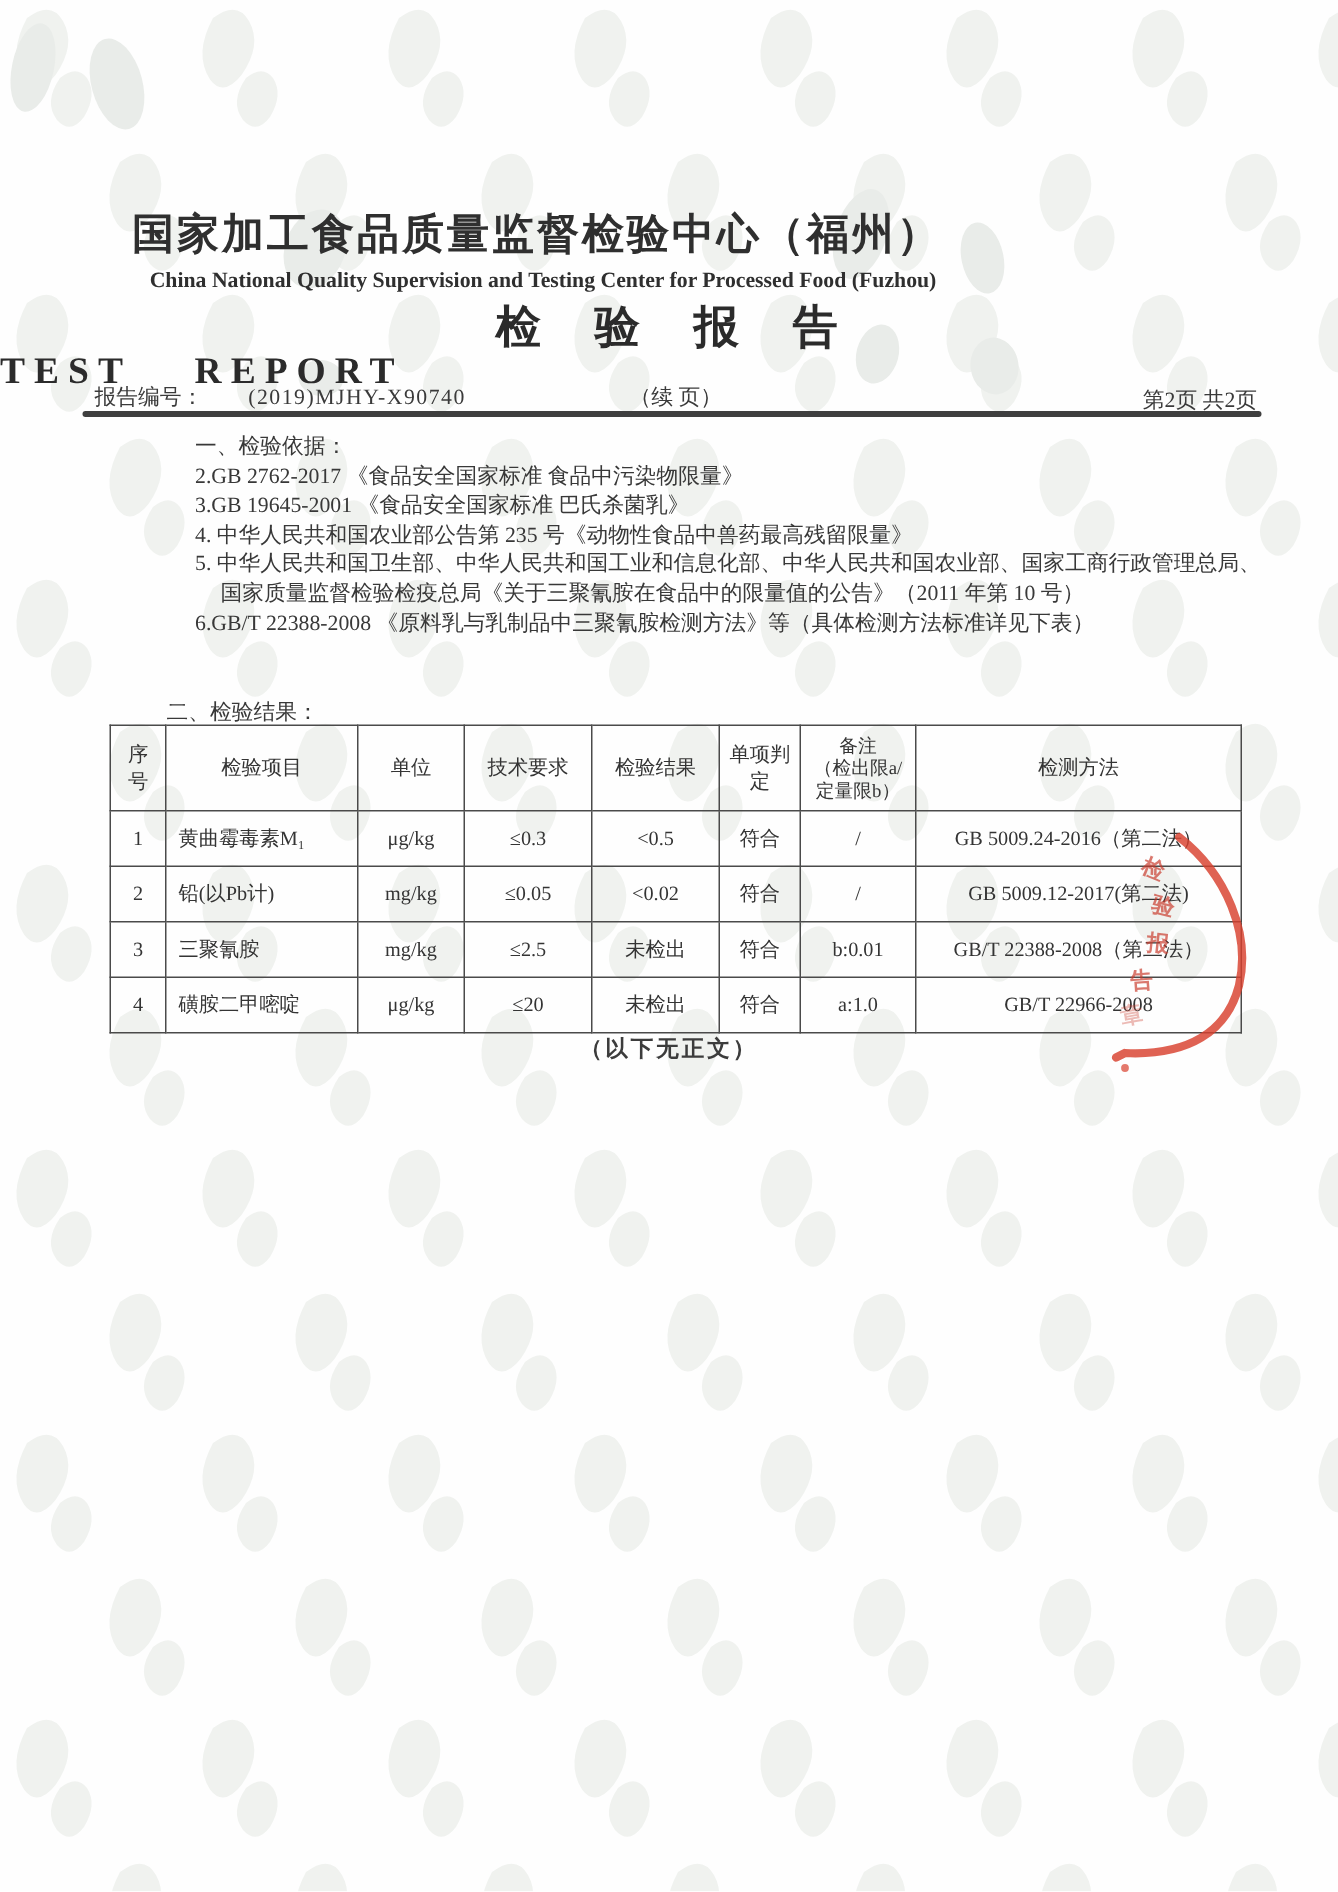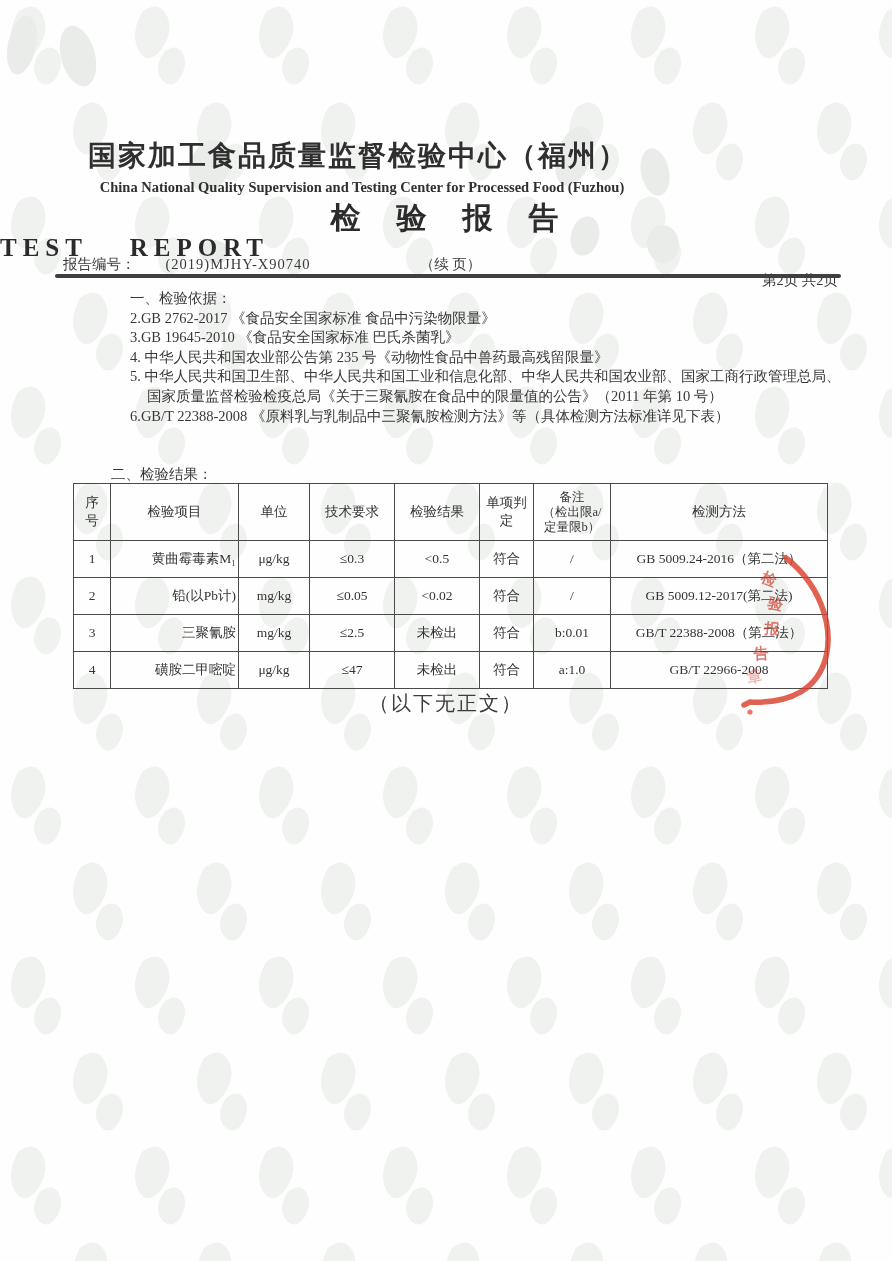--- a/index.html
+++ b/index.html
@@ -17,44 +17,44 @@
     font-size:14.5px;font-weight:bold;color:#2f2f2f;}
   .title-cn{position:absolute;top:198px;left:0;width:892px;text-align:center;
     font-size:30px;font-weight:bold;letter-spacing:3px;color:#2b2b2b;}
   .title-en{position:absolute;top:234px;left:0;width:752px;
     font-size:25px;font-weight:bold;letter-spacing:6px;word-spacing:30px;color:#2b2b2b;}
   .report-row{position:absolute;top:255px;left:63px;width:775px;height:18px;
     font-size:14.5px;color:#3a3a3a;}
   .report-row .left{position:absolute;left:0;top:0;}
   .report-row .left .num{margin-left:30px;letter-spacing:1px;}
   .report-row .mid{position:absolute;left:0;width:775px;text-align:center;top:0;}
-  .report-row .right{position:absolute;right:0;top:16px;}
+  .report-row .right{position:absolute;right:0;top:2px;}
   .rule{position:absolute;top:274px;left:55px;width:786px;height:4px;
     background:#3f3f3f;border-radius:2px;}
 
   
   .basis{position:absolute;top:289px;left:111px;width:712px;
     font-size:14.5px;line-height:19.6px;color:#383838;margin-left:19px;}
   .basis .heading{margin:0;}
   .basis .item{margin:0;padding-left:17px;text-indent:-17px;}
 
   
   .results-heading{position:absolute;top:465px;left:111px;font-size:14.5px;color:#383838;}
   table.results{
     position:absolute;top:483px;left:73px;border-collapse:collapse;
     table-layout:fixed;width:754px;font-size:13.5px;color:#343434;}
   table.results th,table.results td{
     border:1.6px solid #4a4a4a;text-align:center;vertical-align:middle;
     padding:1px 2px;overflow:hidden;}
   table.results th{font-weight:normal;white-space:pre-line;height:54px;font-size:13.5px;}
   table.results th.small{font-size:12.5px;line-height:15px;}
   table.results td{height:34px;}
-  table.results td.c1{text-align:right;padding-left:8px;}
+  table.results td.c1{text-align:left;padding-left:8px;}
   .footer-note{position:absolute;top:690px;left:0;width:892px;text-align:center;
-    font-size:20px;letter-spacing:2px;color:#3c3c3c;}
+    font-size:15px;letter-spacing:2px;color:#3c3c3c;font-weight:bold;}
 
   
   .stamp{position:absolute;left:680px;top:545px;z-index:2;pointer-events:none;}
   .stamp text{font-family:"Liberation Serif","DejaVu Serif",serif;font-weight:bold;}
 </style>
 </head>
 <body>
 
 <div class="page">
 
@@ -92,21 +92,21 @@
       <span>报告编号：</span><span class="num">(2019)MJHY-X90740</span>
     </span>
     <span class="mid">（续 页）</span>
     <span class="right">第2页 共2页</span>
   </div>
   <div class="rule"></div>
 
   <div class="basis">
     <p class="heading">一、检验依据：</p>
     <p class="item">2.GB 2762-2017 《食品安全国家标准 食品中污染物限量》</p>
-    <p class="item">3.GB 19645-2010 《食品安全国家标准 巴氏杀菌乳》</p>
+    <p class="item">3.GB 19645-2001 《食品安全国家标准 巴氏杀菌乳》</p>
     <p class="item">4. 中华人民共和国农业部公告第 235 号《动物性食品中兽药最高残留限量》</p>
     <p class="item">5. 中华人民共和国卫生部、中华人民共和国工业和信息化部、中华人民共和国农业部、国家工商行政管理总局、国家质量监督检验检疫总局《关于三聚氰胺在食品中的限量值的公告》（2011 年第 10 号）</p>
     <p class="item">6.GB/T 22388-2008 《原料乳与乳制品中三聚氰胺检测方法》等（具体检测方法标准详见下表）</p>
   </div>
 
   <div class="results-heading">二、检验结果：</div>
 
   <table class="results">
     <colgroup>
       <col style="width:37px">
@@ -161,21 +161,21 @@
           <td class="c3">≤2.5</td>
           <td class="c4">未检出</td>
           <td class="c5">符合</td>
           <td class="c6">b:0.01</td>
           <td class="c7">GB/T 22388-2008（第二法）</td>
         </tr>
         <tr>
           <td class="c0">4</td>
           <td class="c1">磺胺二甲嘧啶</td>
           <td class="c2">μg/kg</td>
-          <td class="c3">≤47</td>
+          <td class="c3">≤20</td>
           <td class="c4">未检出</td>
           <td class="c5">符合</td>
           <td class="c6">a:1.0</td>
           <td class="c7">GB/T 22966-2008</td>
         </tr>
       </tbody>
   </table>
 
   <div class="footer-note">（以下无正文）</div>
 

